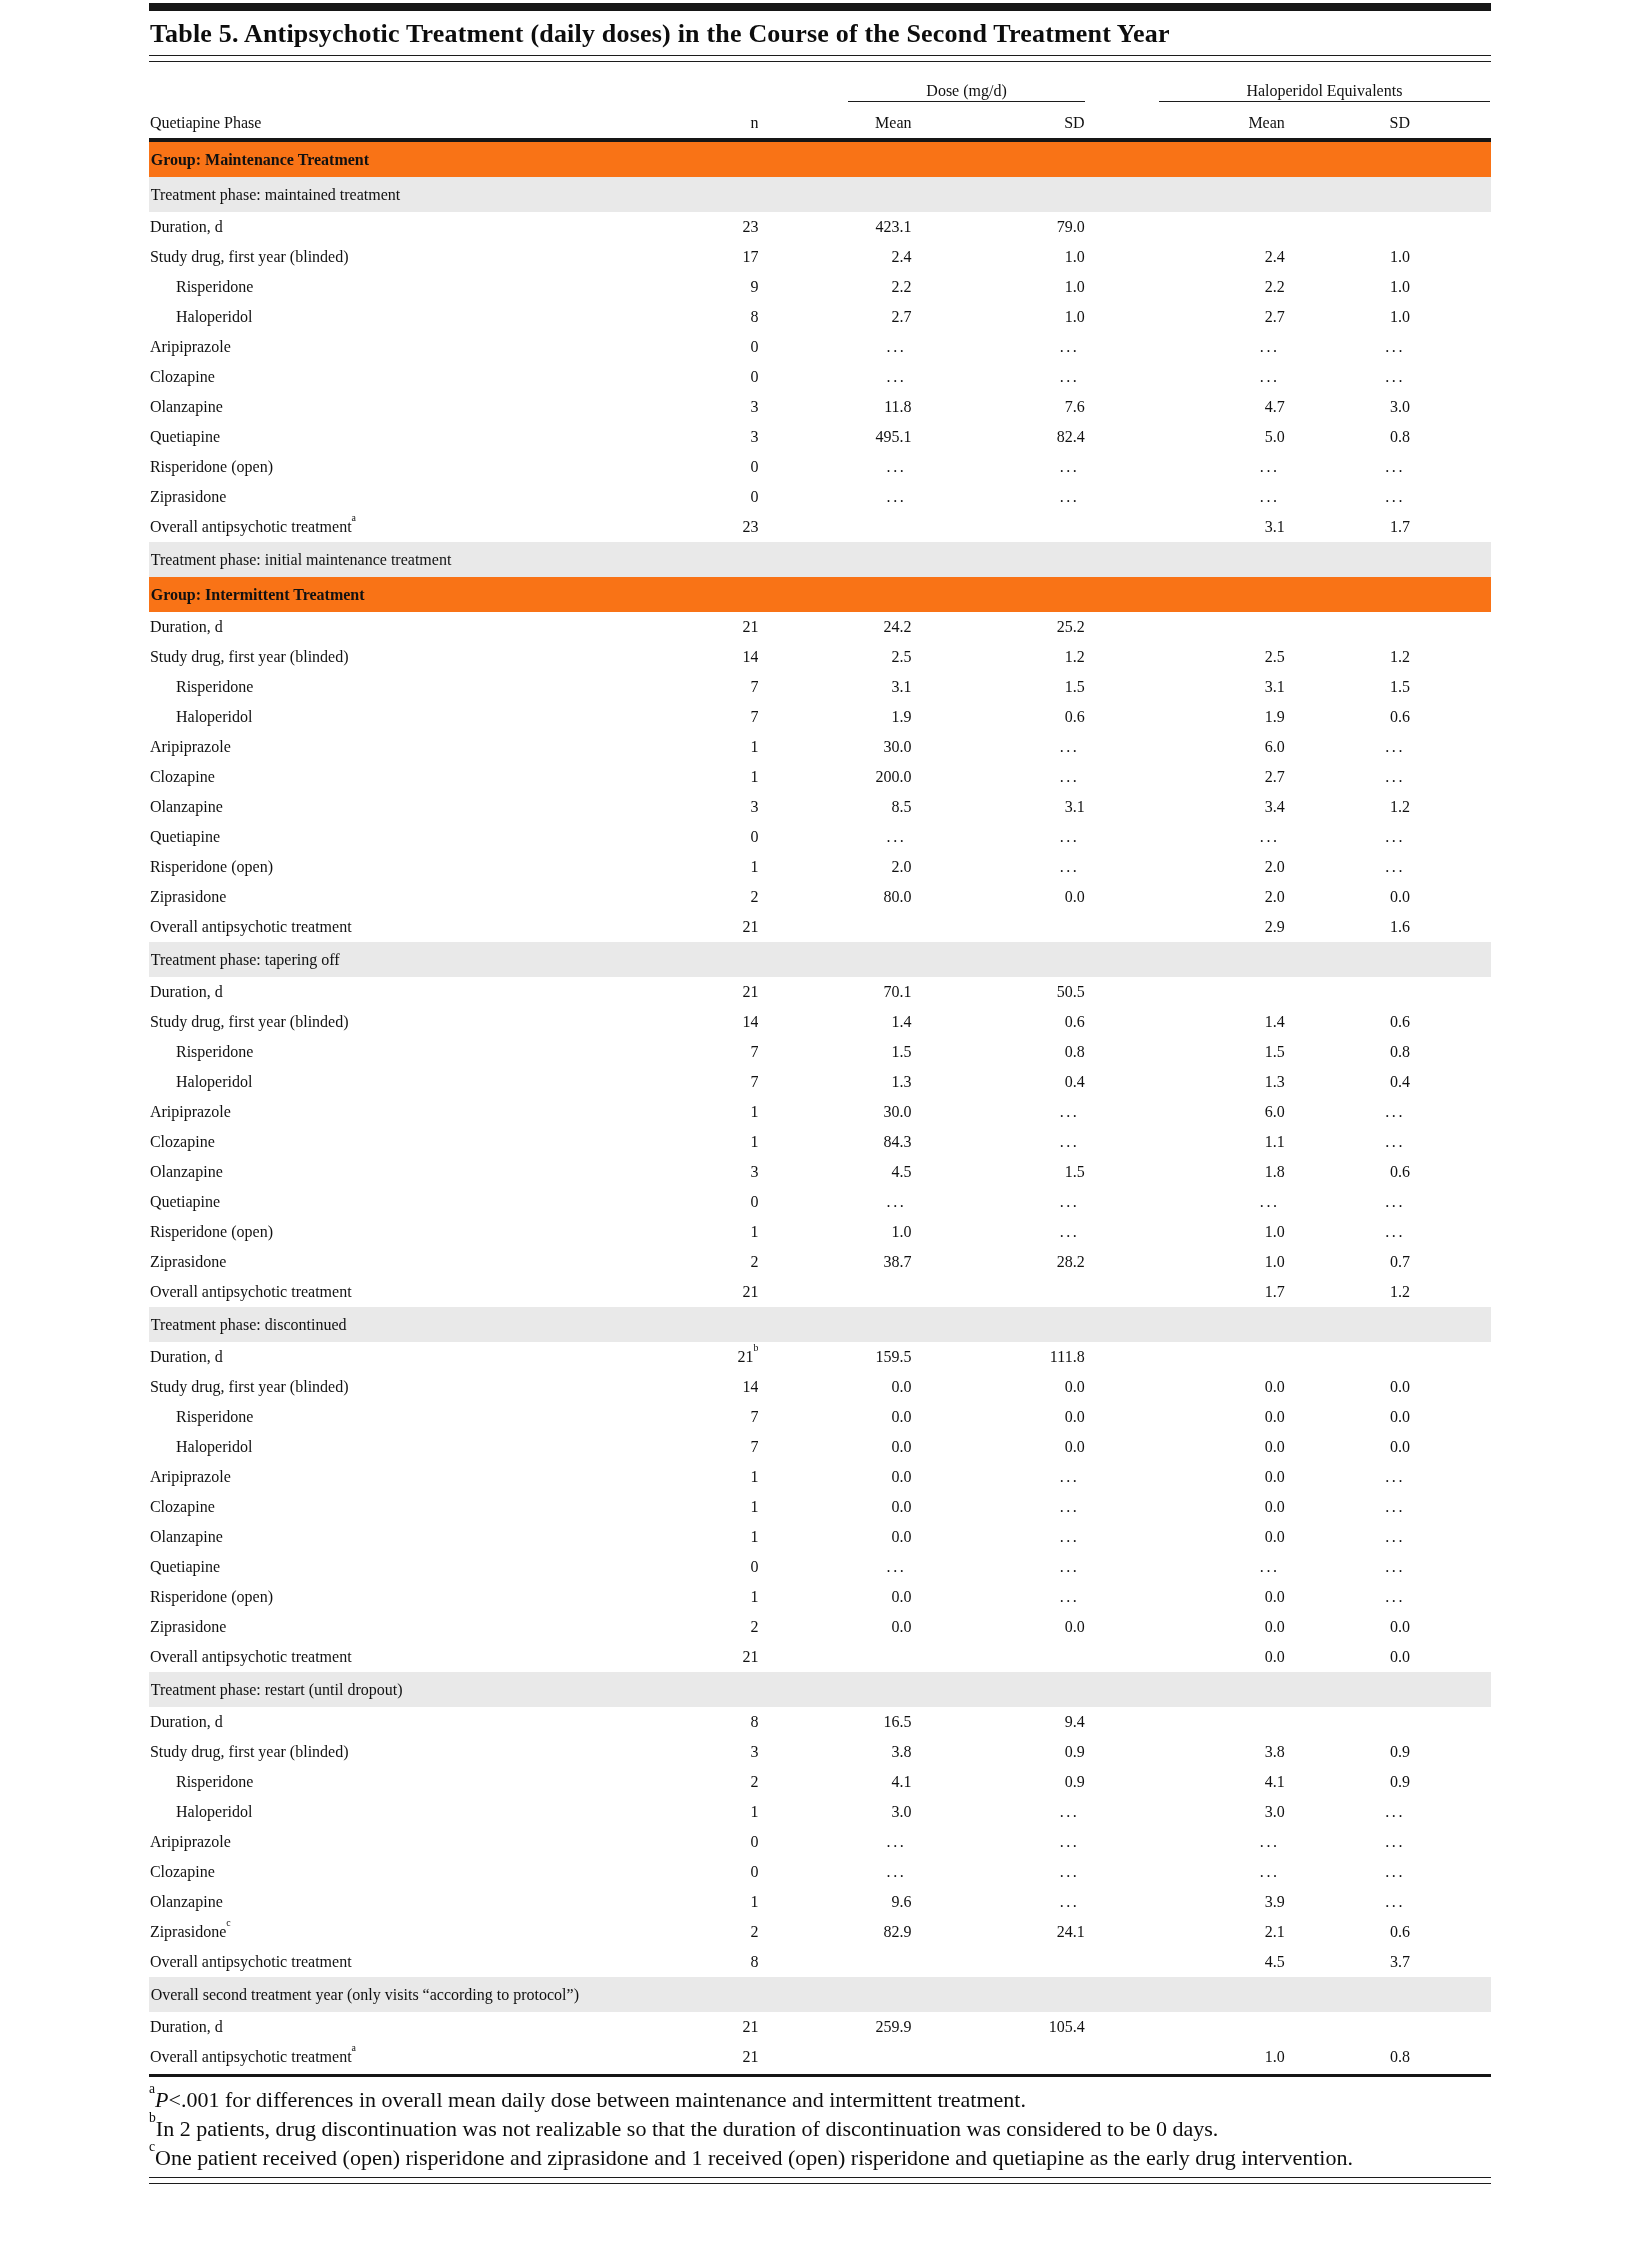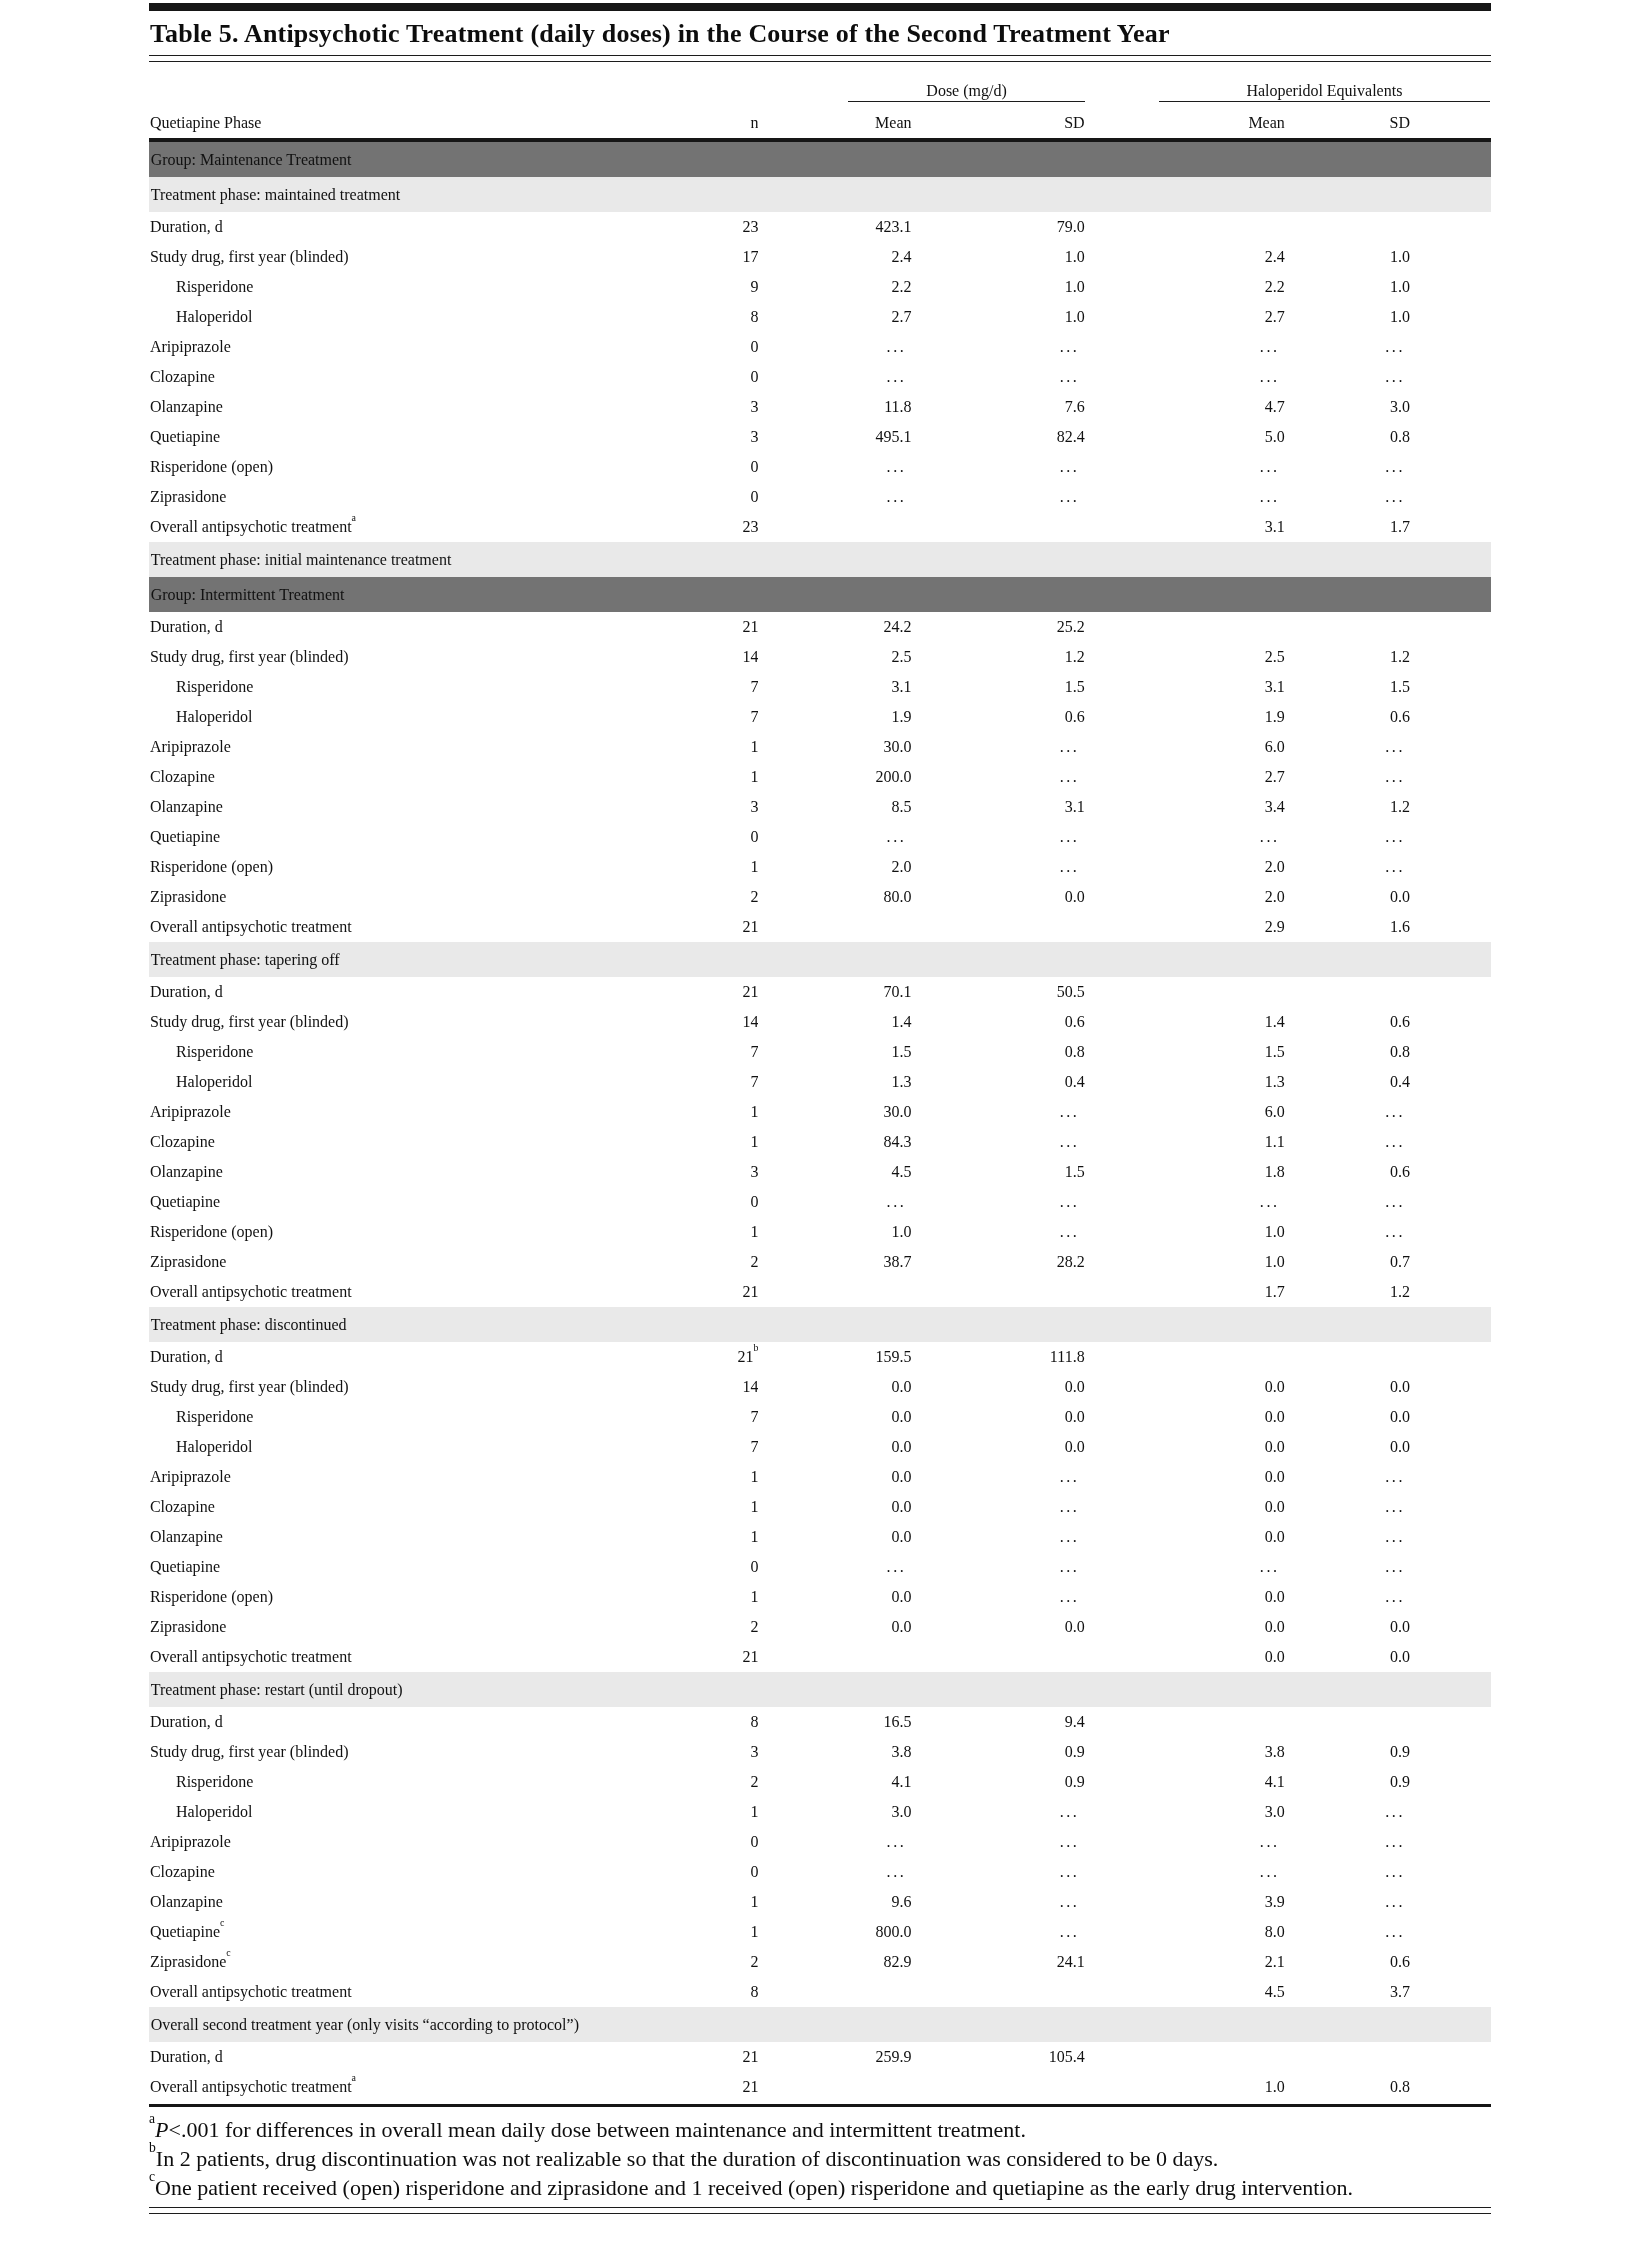--- a/index.html
+++ b/index.html
@@ -28,21 +28,21 @@
   .spanner.he   { margin-left:74px; margin-right:0.9px;text-align:center; }
   .colhead-row td { border-bottom:4.3px solid #161616; padding:3.5px 0 6px 0; height:38px; }
 
   .num { text-align:right; }
   .c4h { padding-right:17.4px; }
   .c6  { padding-right:81px !important; }
 
   
   tr.data td { height:30px; line-height:30px; }
   td.band { height:35px; line-height:35px; padding-left:1.7px; }
-  td.group { background:#737373; }
+  td.group { background:#f97316;font-weight:bold; }
   td.phase { background:#e9e9e9; }
   td.lbl { padding-left:0.9px; }
   td.lbl.ind { padding-left:27px; }
   td.dots { letter-spacing:2.6px; padding-right:5.2px; }
   td.dots.c6 { padding-right:86px !important; }
 
   sup { font-size:0.62em; position:relative; top:-0.45em; line-height:0; }
 
   .rule-above-footnotes { height:3.5px; background:#161616; margin-top:1.7px; }
   .footnotes { padding-top:7.8px; font-size:22px; line-height:29px; color:#0d0d0d; }
@@ -510,28 +510,20 @@
         </tr>
         <tr class="data">
           <td class="lbl">Olanzapine</td>
           <td class="num">1</td>
           <td class="num">9.6</td>
           <td class="num dots">...</td>
           <td class="num">3.9</td>
           <td class="num c6 dots">...</td>
         </tr>
         <tr class="data">
-          <td class="lbl">Quetiapine<sup>c</sup></td>
-          <td class="num">1</td>
-          <td class="num">800.0</td>
-          <td class="num dots">...</td>
-          <td class="num">8.0</td>
-          <td class="num c6 dots">...</td>
-        </tr>
-        <tr class="data">
           <td class="lbl">Ziprasidone<sup>c</sup></td>
           <td class="num">2</td>
           <td class="num">82.9</td>
           <td class="num">24.1</td>
           <td class="num">2.1</td>
           <td class="num c6">0.6</td>
         </tr>
         <tr class="data">
           <td class="lbl">Overall antipsychotic treatment</td>
           <td class="num">8</td>

